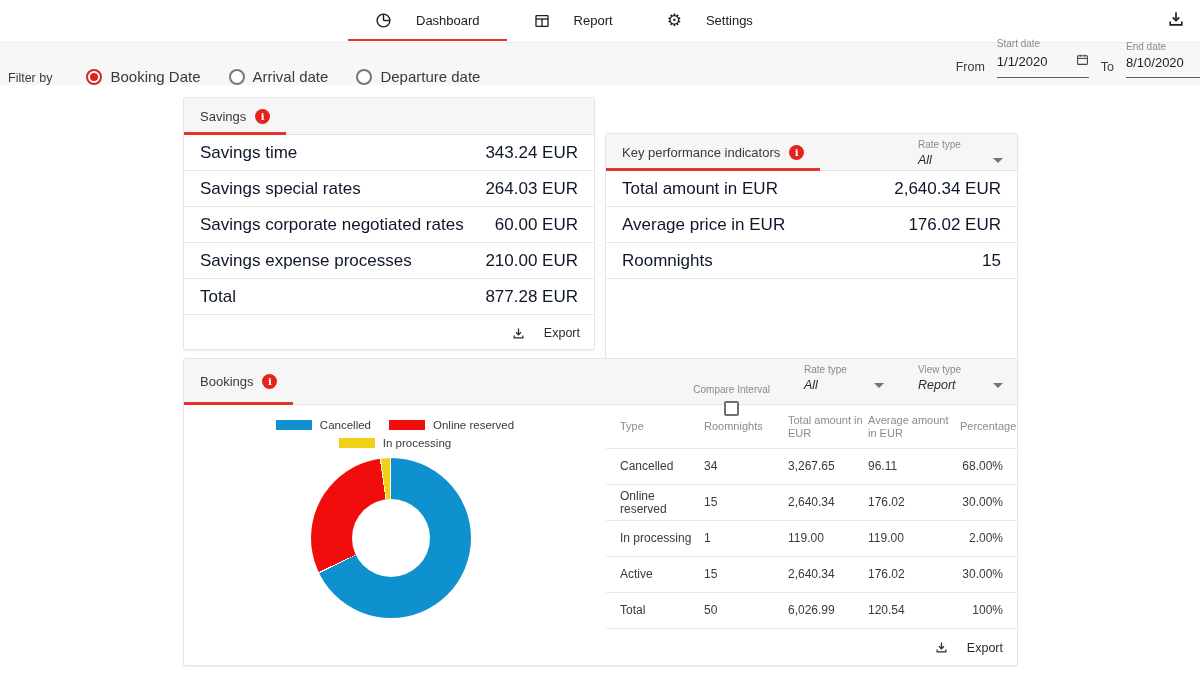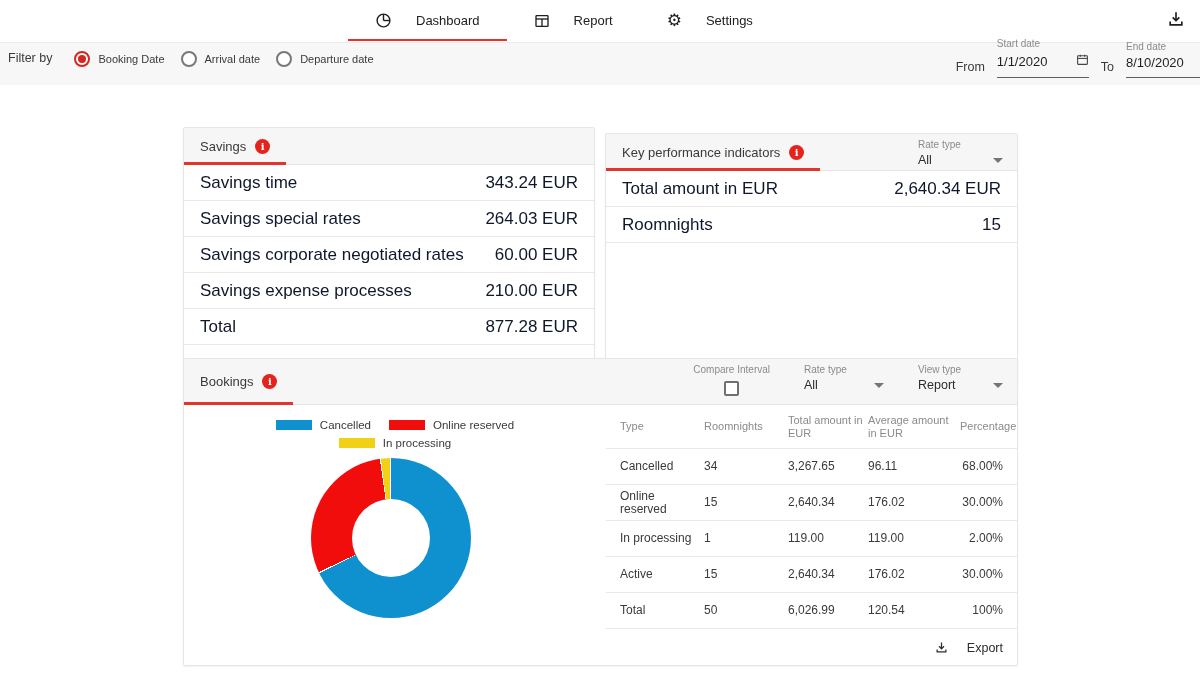--- a/index.html
+++ b/index.html
@@ -9,57 +9,57 @@
   .topnav { position:absolute; top:0; left:0; right:0; height:42px; background:#fff; }
   .tabs { position:absolute; left:348px; top:0; height:41px; display:flex; }
   .tab { display:flex; align-items:center; gap:24px; padding:0 27px; font-size:13px; color:#202020; position:relative; cursor:pointer; }
   .tab.active::after { content:""; position:absolute; left:0; right:0; bottom:0; height:2px; background:#e5342c; }
   .tab svg { display:block; }
   .gear-glyph { font-family:"DejaVu Sans", sans-serif; font-size:17px; line-height:1; color:#1f1f1f; }
   .nav-download { position:absolute; top:9px; right:14px; width:20px; height:20px; cursor:pointer; }
 
   
   .filterbar { position:absolute; top:42px; left:0; right:0; height:43px; background:#f7f7f7; border-top:1px solid #ececec; }
-  .filter-left { position:absolute; left:8px; top:8px; bottom:0; display:flex; align-items:flex-start; gap:16px; }
+  .filter-left { position:absolute; left:8px; top:16px; bottom:0; display:flex; align-items:flex-end; gap:28px; }
   .filter-by { font-size:12.5px; color:#3a3a3a; margin-right:6px; }
-  .radio-opt { display:flex; align-items:center; gap:8px; font-size:11px; cursor:pointer; }
+  .radio-opt { display:flex; align-items:center; gap:8px; font-size:15px; cursor:pointer; }
   .radio { width:16px; height:16px; border:2px solid #787878; border-radius:50%; position:relative; background:#fff; }
   .radio.selected { border-color:#d3271f; }
   .radio.selected::after { content:""; position:absolute; inset:2px; background:#d3271f; border-radius:50%; }
   .filter-right { position:absolute; right:0; top:0; bottom:0; display:flex; align-items:flex-end; gap:12px; padding-bottom:7px; }
   .fromto { font-size:12.5px; color:#3a3a3a; margin-bottom:4px; }
   .date-field { display:flex; flex-direction:column; width:92px; }
   .date-field.end { width:74px; }
   .df-label { font-size:10px; color:#8b8b8b; margin-bottom:3px; }
   .df-row { display:flex; align-items:center; justify-content:space-between; border-bottom:1px solid #5f5f5f; padding-bottom:7px; }
   .df-value { font-size:13px; color:#1f1f1f; }
 
   
   .card { position:absolute; background:#fff; border:1px solid #e6e6e6; border-radius:2px; box-shadow:0 1px 2px rgba(0,0,0,0.06); }
-  #savings-card  { left:183px; top:97px;  width:412px; height:253px;margin-top:30px; }
+  #savings-card  { left:183px; top:97px;  width:412px; height:253px; }
   #kpi-card      { left:605px; top:97px;  width:413px; height:253px;margin-top:36px; }
   #bookings-card { left:183px; top:358px; width:835px; height:308px; }
 
   .card-header { background:#f6f6f6; border-bottom:1px solid #e4e4e4; position:relative; }
   .h38 { height:37px; } .h46 { height:46px; }
   .title-zone { display:inline-flex; align-items:center; gap:9px; height:100%; padding:0 16px 0 16px; position:relative; }
   .title-zone::after { content:""; position:absolute; left:0; right:0; bottom:-1px; height:3px; background:#e5342c; }
   .card-title { font-size:13px; color:#3a3a3a; }
   .info-badge { width:15px; height:15px; border-radius:50%; background:#e5231c; color:#fff; display:flex; align-items:center; justify-content:center; }
   .info-badge::after { content:"i"; font-family:"DejaVu Serif", serif; font-size:10px; font-weight:bold; }
 
   .hdr-controls { position:absolute; right:14px; top:5px; display:flex; gap:34px; }
   .ctrl { display:flex; flex-direction:column; }
   .ctrl-label { font-size:10px; color:#8b8b8b; margin-bottom:3px; }
-  .ctrl-row { display:flex; align-items:center; justify-content:space-between; }
+  .ctrl-row { display:flex; align-items:center; justify-content:space-between;font-style:italic; }
   .ctrl-row.w80 { width:80px; } .ctrl-row.w85 { width:85px; }
   .ctrl-value { font-size:12.5px; color:#2c2c2c; }
   .chev { width:0; height:0; border-left:5px solid transparent; border-right:5px solid transparent; border-top:5px solid #757575; }
   .checkbox { width:15px; height:15px; border:2px solid #6f6f6f; border-radius:2px; background:#fff; margin:3px auto 0; cursor:pointer; }
-  .ctrl.center { align-items:flex-start; }
+  .ctrl.center { align-items:flex-start;margin-top:20px; }
 
   .krow { display:flex; justify-content:space-between; align-items:center; height:36px; padding:0 16px; border-bottom:1px solid #e9e9e9; font-size:17px; color:#0f172a; }
   .export-row { display:flex; justify-content:flex-end; align-items:center; gap:18px; height:36px; padding:0 14px; font-size:12.5px; color:#2c2c2c; cursor:pointer; }
   .card-footer { position:absolute; left:0; right:0; bottom:0; }
 
   
   .chart-zone { position:absolute; left:0; top:46px; width:422px; bottom:0; }
   .legend { display:flex; flex-wrap:wrap; justify-content:center; column-gap:18px; row-gap:6px; width:250px; margin:14px auto 0; }
   .legend-item { display:flex; align-items:center; gap:8px; font-size:11.5px; color:#3a3a3a; }
   .swatch { width:36px; height:10px; }
@@ -208,20 +208,24 @@
           <span class="chev"></span>
         </span>
       </div>
     </div>
   </div>
   <div class="krow">
     <span>Total amount in EUR</span>
     <span>2,640.34 EUR</span>
   </div>
   <div class="krow">
+    <span>Average price in EUR</span>
+    <span>176.02 EUR</span>
+  </div>
+  <div class="krow">
     <span>Roomnights</span>
     <span>15</span>
   </div>
   <div class="card-footer">
     <div class="export-row">
       <span>
         <svg class="dl-icon" width="15" height="15" viewBox="0 0 24 24" fill="none" stroke="#2c2c2c" stroke-width="2">
             <line x1="12" y1="4" x2="12" y2="14"></line>
             <polyline points="8,10 12,14 16,10"></polyline>
             <path d="M5 15v4h14v-4"></path>

